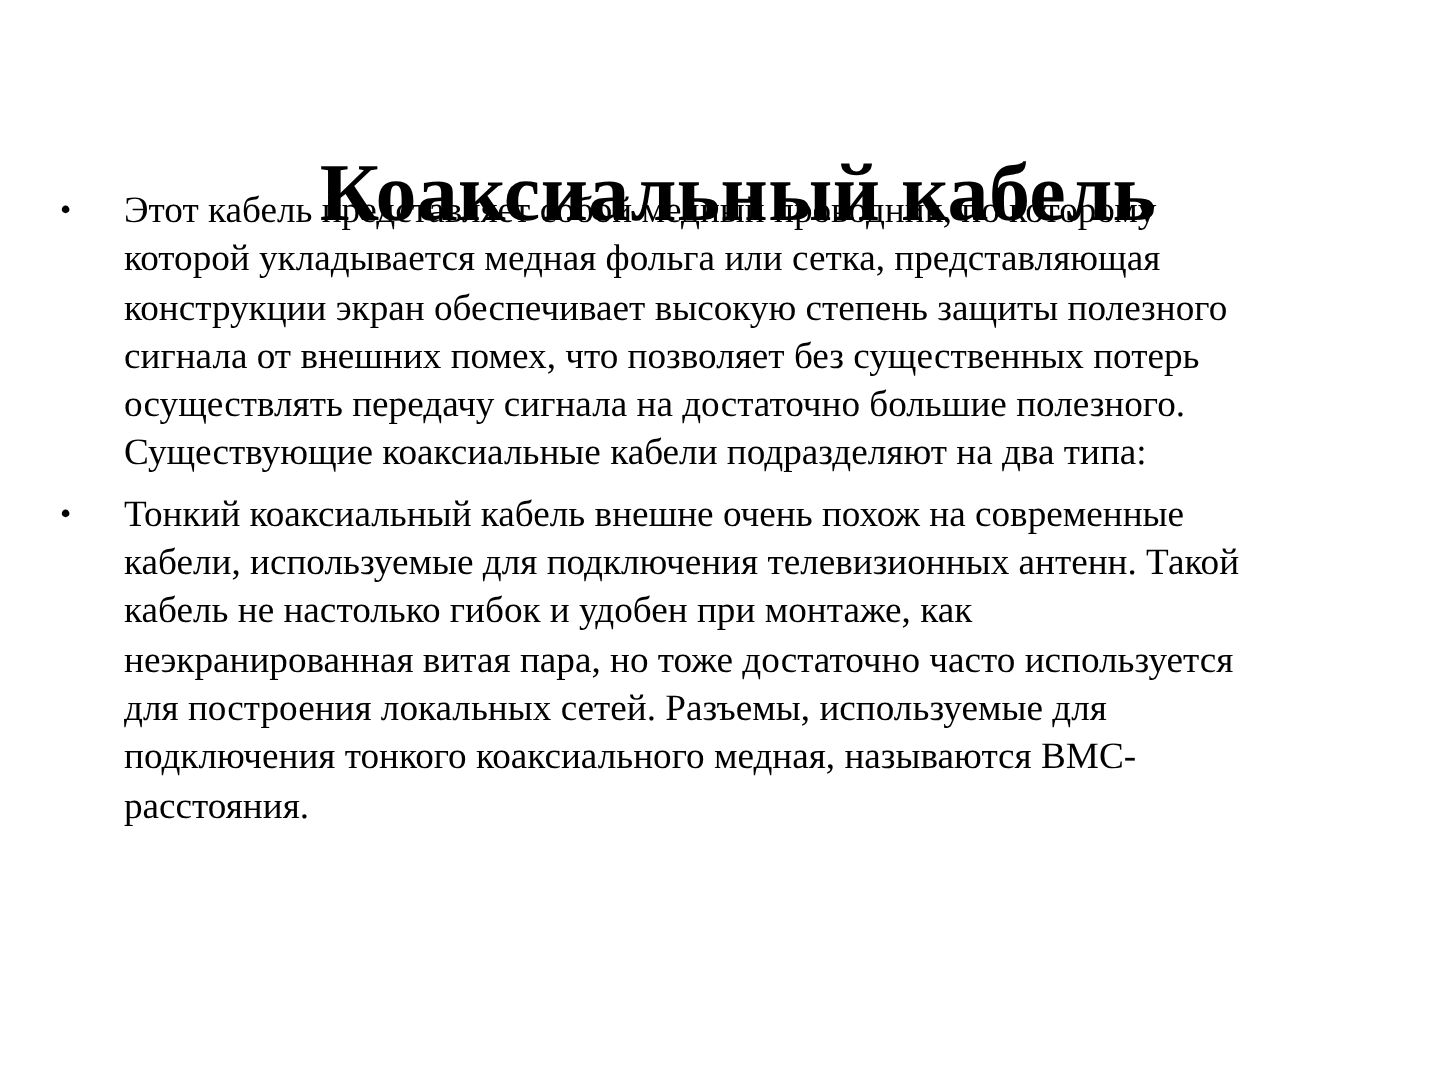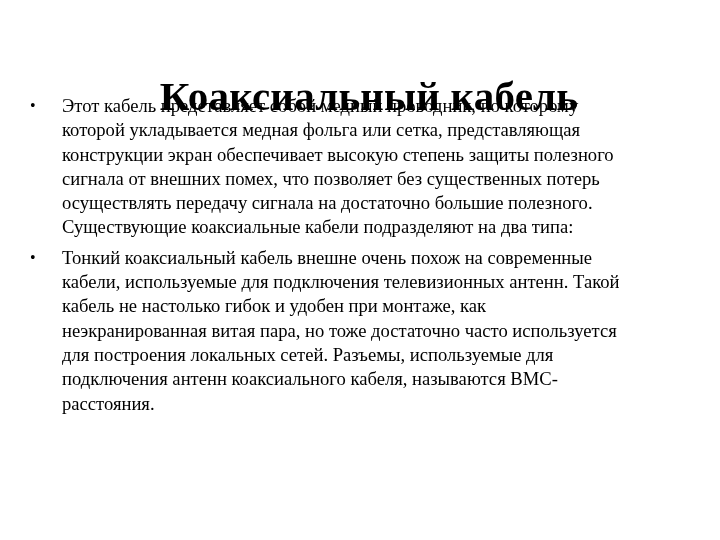--- a/index.html
+++ b/index.html
@@ -35,17 +35,17 @@
     </div>
   </li>
   <li class="bullet">
     <span class="bullet-dot">•</span>
     <div>
       <div>Тонкий коаксиальный кабель внешне очень похож на современные</div>
       <div>кабели, используемые для подключения телевизионных антенн. Такой</div>
       <div>кабель не настолько гибок и удобен при монтаже, как</div>
       <div>неэкранированная витая пара, но тоже достаточно часто используется</div>
       <div>для построения локальных сетей. Разъемы, используемые для</div>
-      <div>подключения антенн коаксиального кабеля, называются BMC-</div>
+      <div>подключения тонкого коаксиального медная, называются BMC-</div>
       <div>расстояния.</div>
     </div>
   </li>
 </ul>
 
 </body></html>

